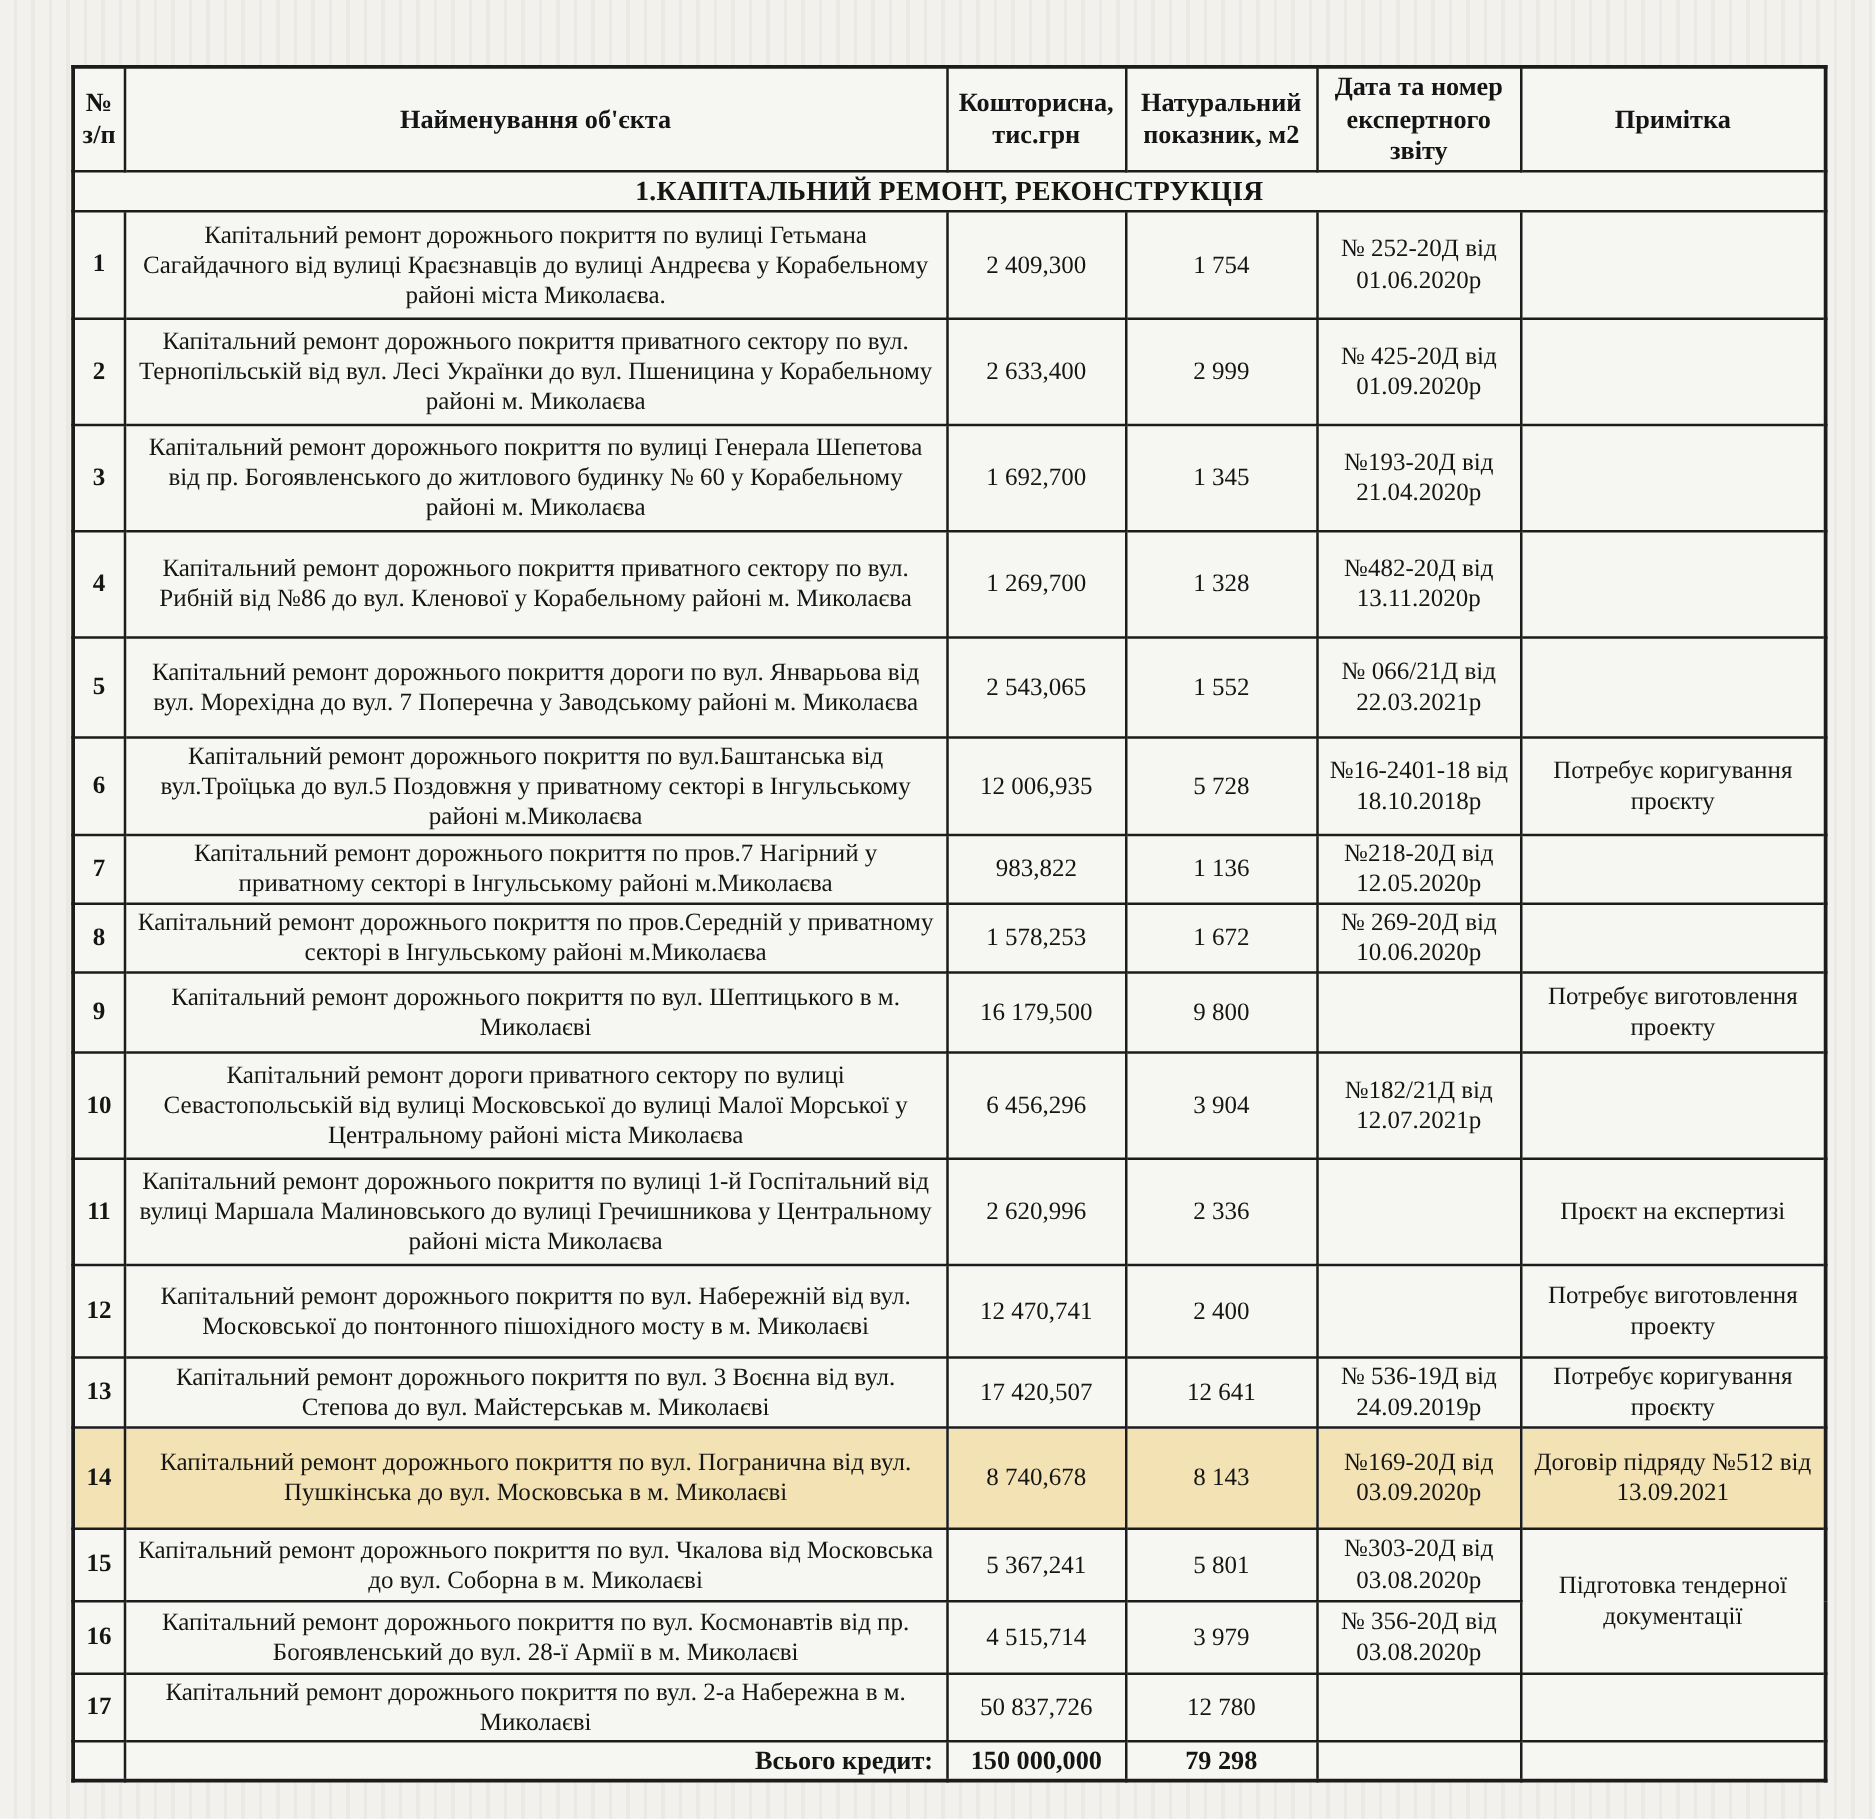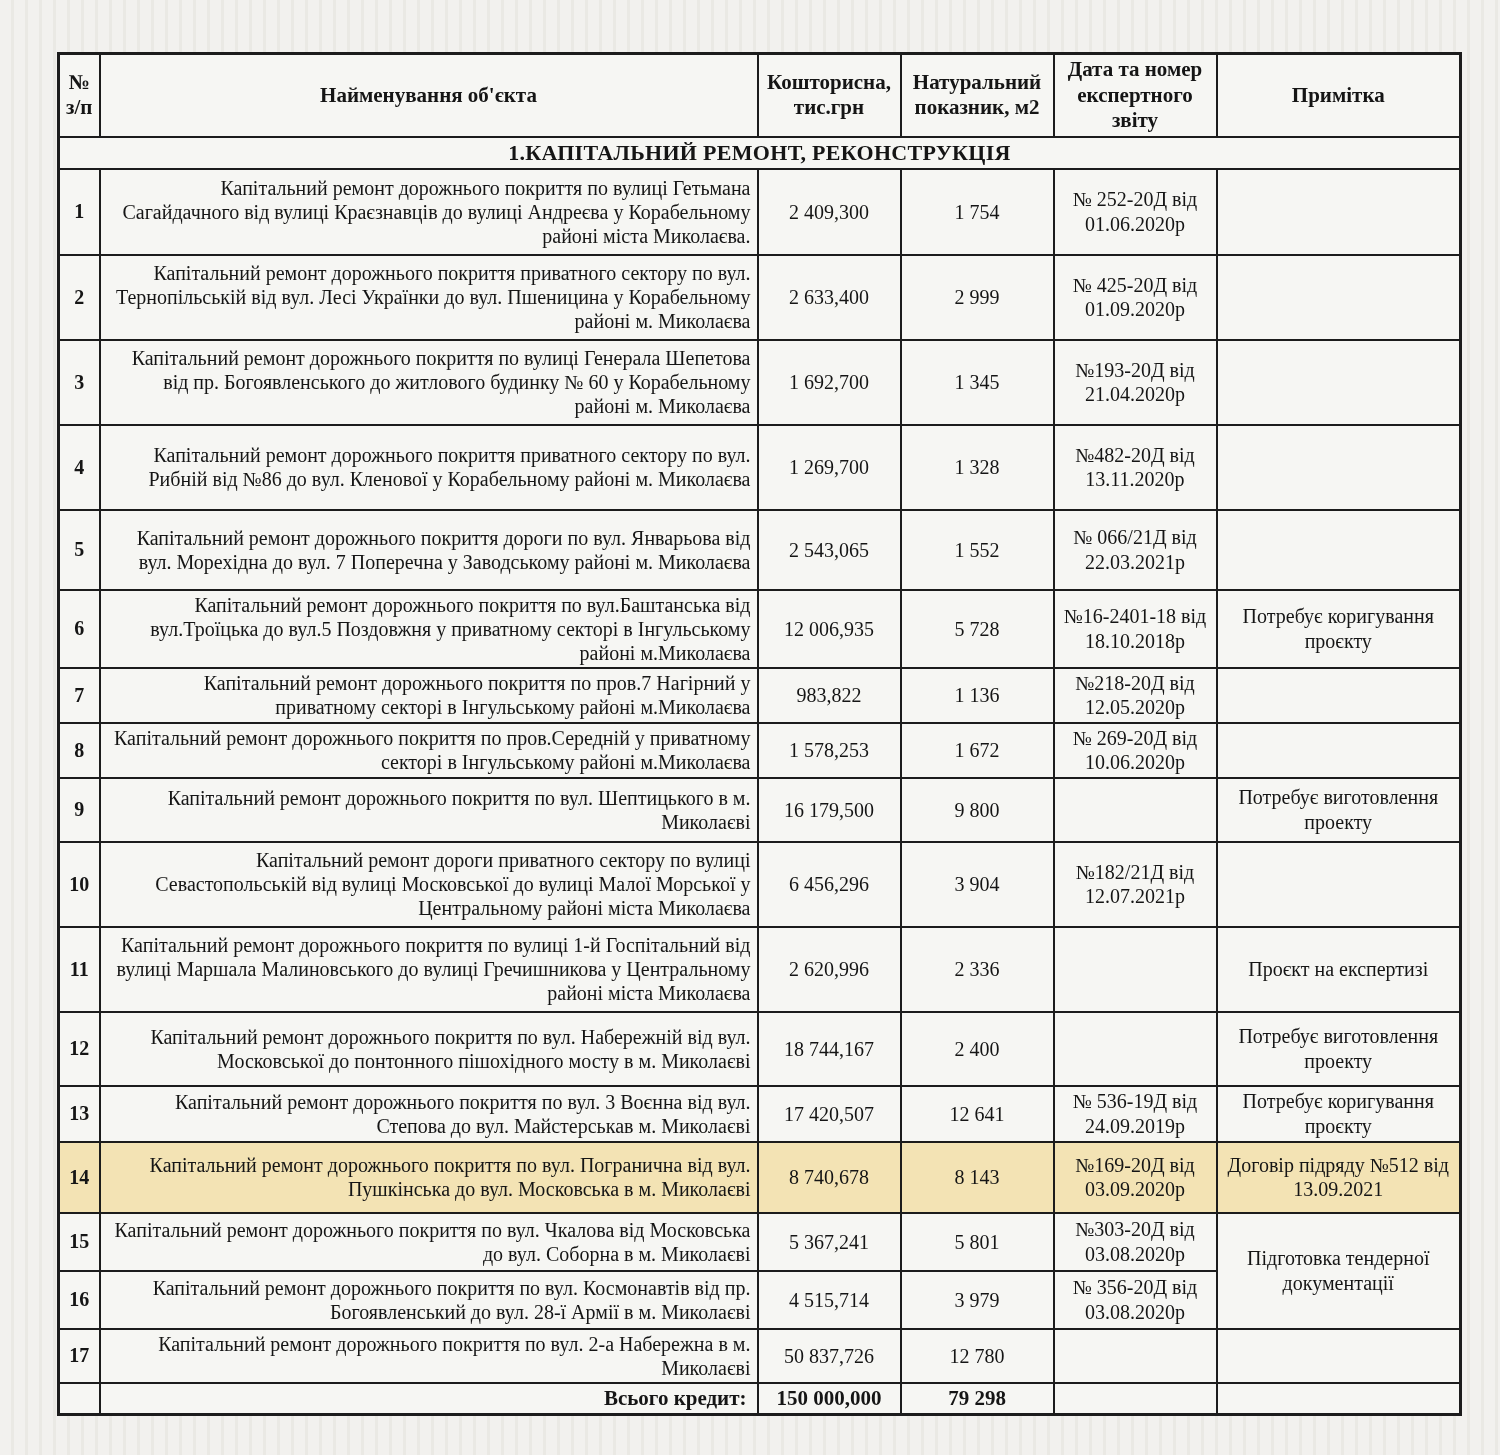--- a/index.html
+++ b/index.html
@@ -48,21 +48,21 @@
     font-size: 22px;
     text-align: center;
     letter-spacing: 0.3px;
   }
   .c-num {
     text-align: center;
     font-weight: bold;
     font-size: 20px;
   }
   .c-name {
-    text-align: right;
+    text-align: center;
     font-size: 20px;
     line-height: 1.2;
     padding-left: 8px;
     padding-right: 5px;
   }
   .c-val {
     text-align: center;
     font-size: 20px;
     line-height: 1.22;
   }
@@ -202,36 +202,36 @@
         <td class="c-name">Капітальний ремонт дорожнього покриття по вулиці 1-й Госпітальний від вулиці Маршала Малиновського до вулиці Гречишникова у Центральному районі міста Миколаєва</td>
         <td class="c-val">2 620,996</td>
         <td class="c-val">2 336</td>
         <td class="c-val"></td>
         <td class="c-val">Проєкт на експертизі</td>
       </tr>
 
       <tr style="height:74px">
         <td class="c-num">12</td>
         <td class="c-name">Капітальний ремонт дорожнього покриття по вул. Набережній від вул. Московської до понтонного пішохідного мосту в м. Миколаєві</td>
-        <td class="c-val">18 744,167</td>
+        <td class="c-val">12 470,741</td>
         <td class="c-val">2 400</td>
         <td class="c-val"></td>
         <td class="c-val">Потребує виготовлення проекту</td>
       </tr>
 
       <tr style="height:56px">
         <td class="c-num">13</td>
         <td class="c-name">Капітальний ремонт дорожнього покриття по вул. 3 Воєнна від вул. Степова до вул. Майстерськав м. Миколаєві</td>
         <td class="c-val">17 420,507</td>
         <td class="c-val">12 641</td>
         <td class="c-val">№ 536-19Д від 24.09.2019р</td>
         <td class="c-val">Потребує коригування проєкту</td>
       </tr>
 
-      <tr class="highlight" style="height:71px">
+      <tr class="highlight" style="height:81px">
         <td class="c-num">14</td>
         <td class="c-name">Капітальний ремонт дорожнього покриття по вул. Погранична від вул. Пушкінська до вул. Московська в м. Миколаєві</td>
         <td class="c-val">8 740,678</td>
         <td class="c-val">8 143</td>
         <td class="c-val">№169-20Д від 03.09.2020р</td>
         <td class="c-val">Договір підряду №512 від 13.09.2021</td>
       </tr>
 
       <tr style="height:58px">
         <td class="c-num">15</td>

